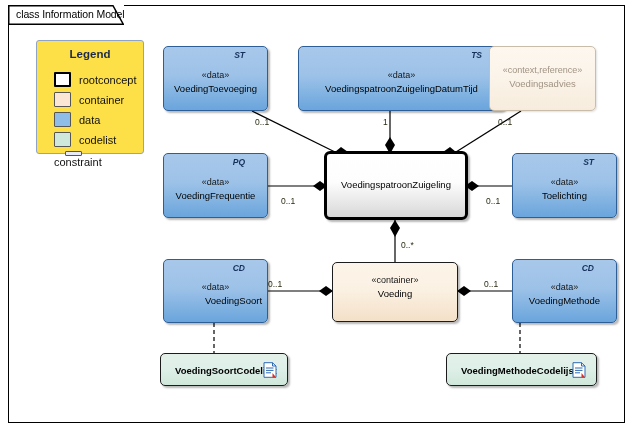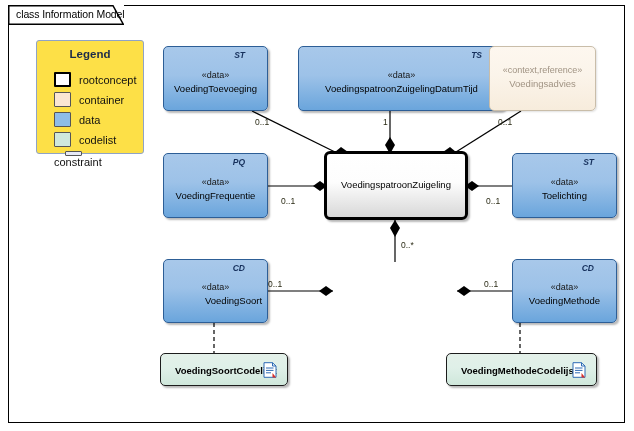--- a/index.html
+++ b/index.html
@@ -311,20 +311,24 @@
     <span class="stereo" style="top:23px;">«data»</span>
     <span class="nodename" style="top:36px;">Toelichting</span>
   </div>
 
   <div class="node type-data" style="left:163px; top:259px; width:105px; height:64px;">
     <span class="corner">CD</span>
     <span class="stereo" style="top:22px;">«data»</span>
     <span class="nodename" style="top:35px;padding-left:18px;">VoedingSoort</span>
   </div>
 
+  <div class="node type-container" style="left:332px; top:262px; width:126px; height:60px;">
+    <span class="stereo" style="top:12px;">«container»</span>
+    <span class="nodename" style="top:25px;">Voeding</span>
+  </div>
 
   <div class="node type-data" style="left:512px; top:259px; width:105px; height:64px;">
     <span class="corner">CD</span>
     <span class="stereo" style="top:22px;">«data»</span>
     <span class="nodename" style="top:35px;">VoedingMethode</span>
   </div>
 
   <div class="node type-codelist" style="left:160px; top:353px; width:128px; height:33px;">
     <span class="codelist-label">VoedingSoortCodelijst</span>
     <svg class="doc-icon" viewBox="0 0 14 16">

